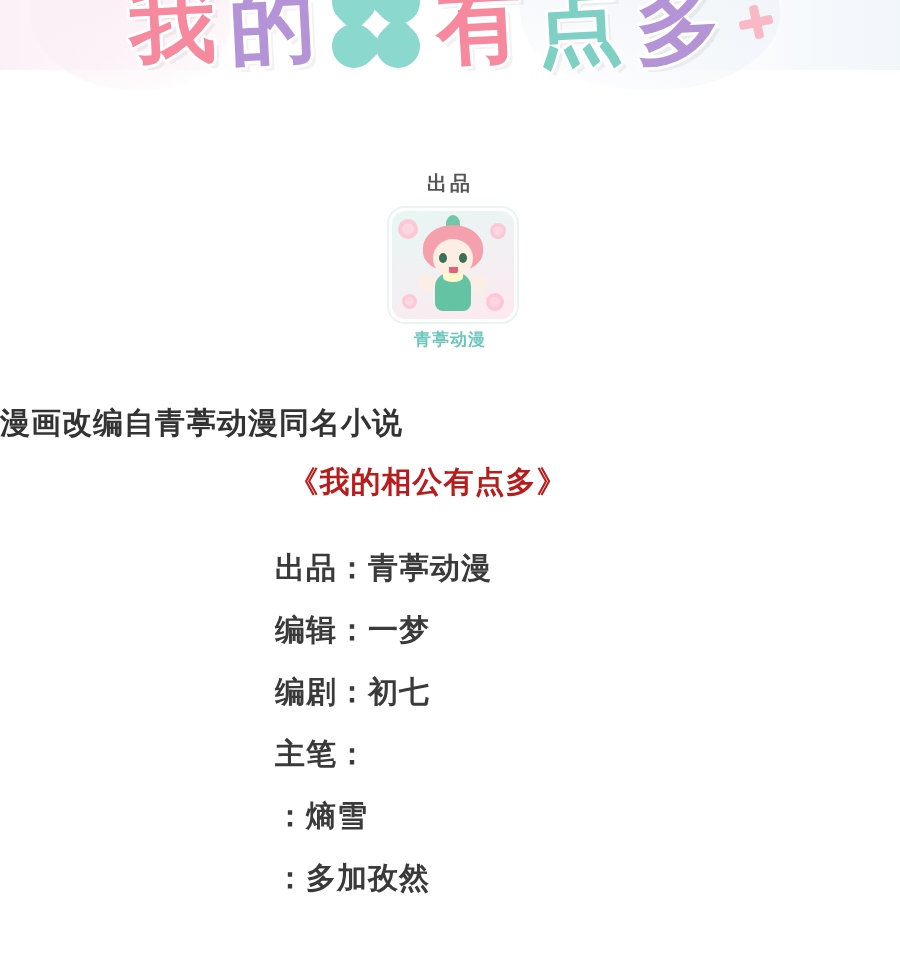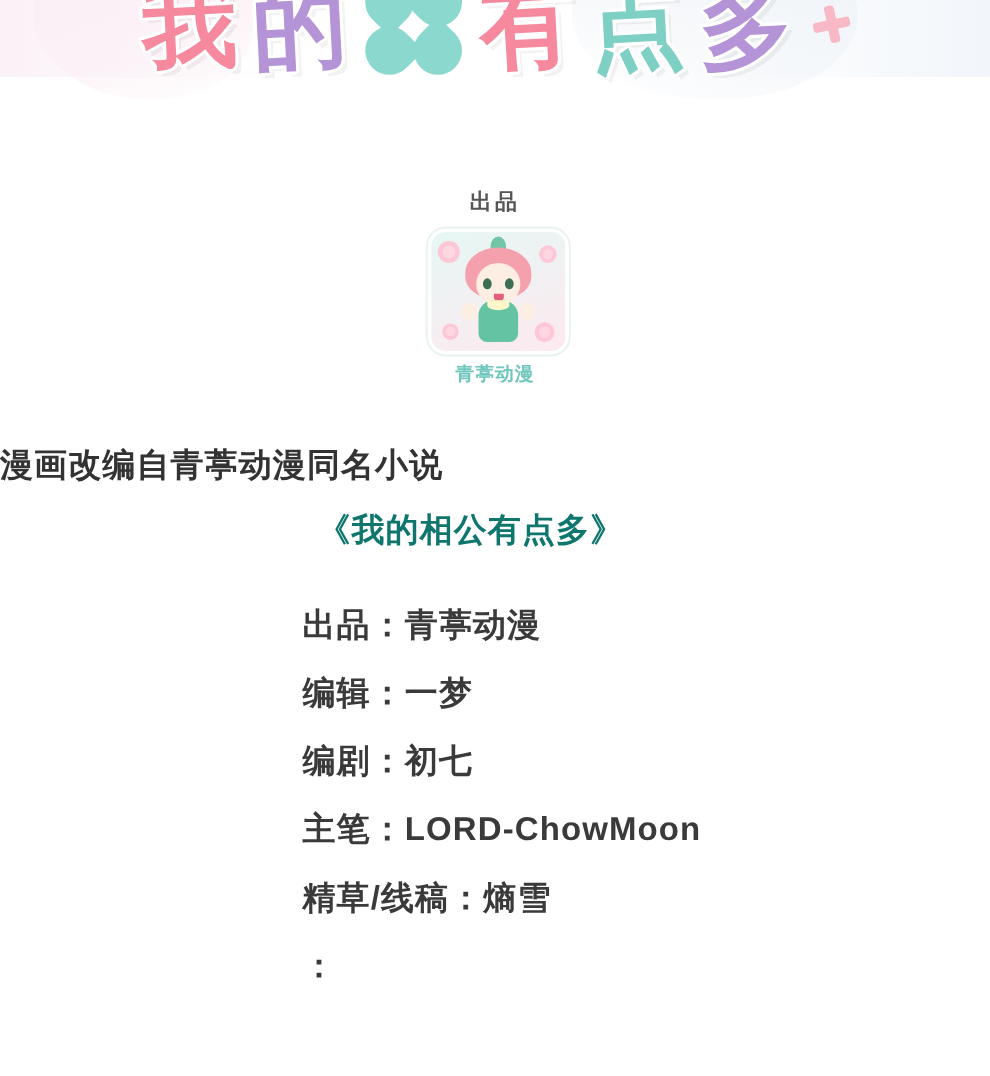--- a/index.html
+++ b/index.html
@@ -223,21 +223,21 @@
     font-weight: 700;
     color: #333333;
     letter-spacing: 1px;
   }
   .adapt-line2 {
     position: absolute;
     top: 462px; left: 0; width: 856px;
     text-align: center;
     font-size: 30px;
     font-weight: 700;
-    color: #0f766e;
+    color: #b91c1c;
     letter-spacing: 1px;
   }
 
   .staff-list {
     position: absolute;
     top: 548px; left: 0;
     width: 900px;
   }
   .staff-row {
     display: flex;
@@ -312,23 +312,22 @@
     <span class="staff-name">一梦</span>
   </div>
   <div class="staff-row">
     <span class="staff-role">编剧</span>
     <span class="staff-sep">：</span>
     <span class="staff-name">初七</span>
   </div>
   <div class="staff-row">
     <span class="staff-role">主笔</span>
     <span class="staff-sep">：</span>
-    <span class="staff-name">LORD-ChowMoon</span>
-  </div>
-  <div class="staff-row">
-    <span class="staff-role">精草/线稿</span>
+  </div>
+  <div class="staff-row">
     <span class="staff-sep">：</span>
     <span class="staff-name">熵雪</span>
   </div>
   <div class="staff-row">
     <span class="staff-sep">：</span>
+    <span class="staff-name">多加孜然</span>
   </div>
 </div>
 
 </body></html>

